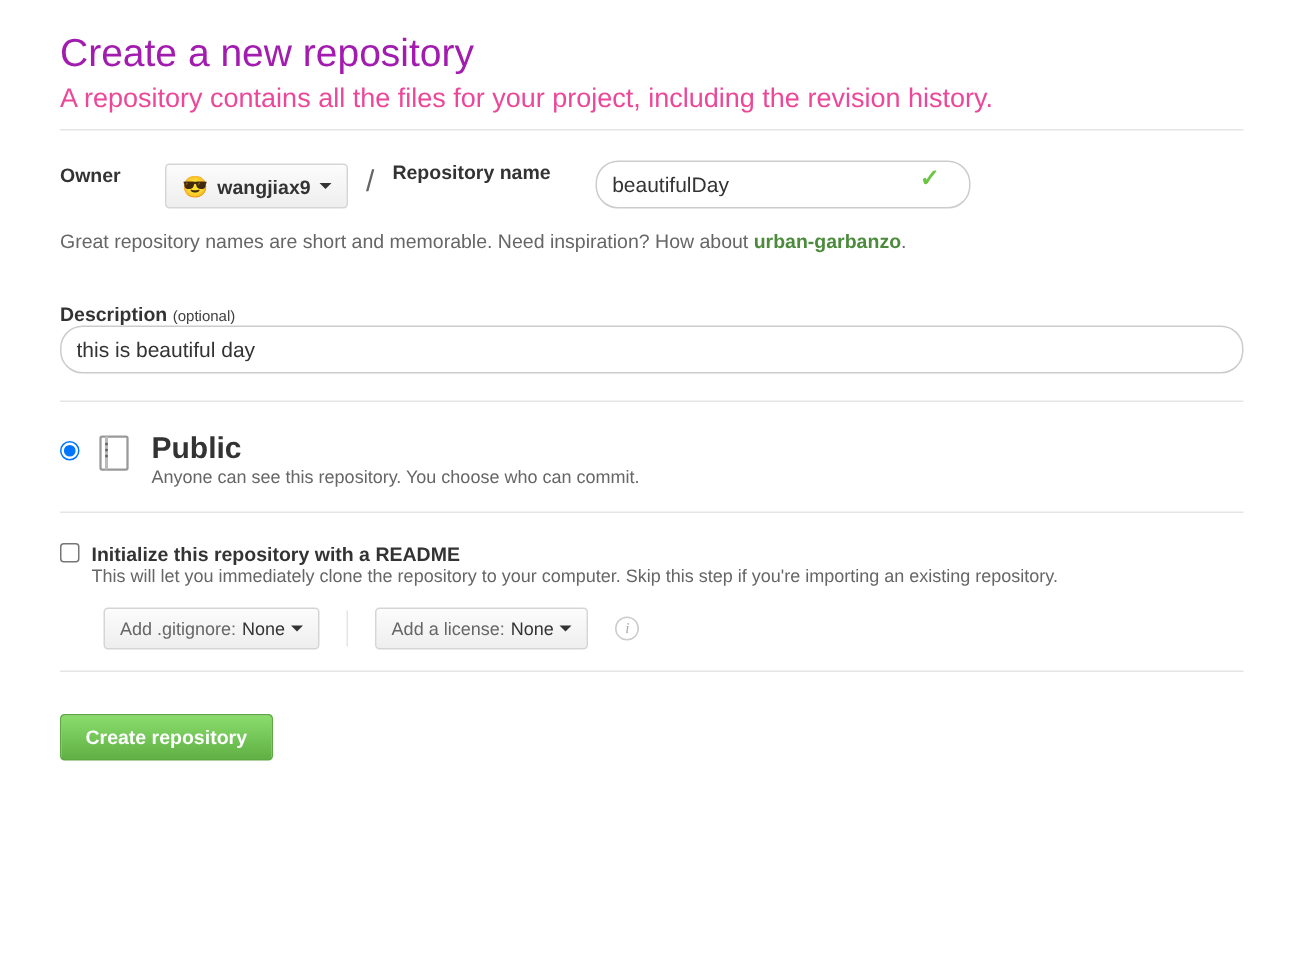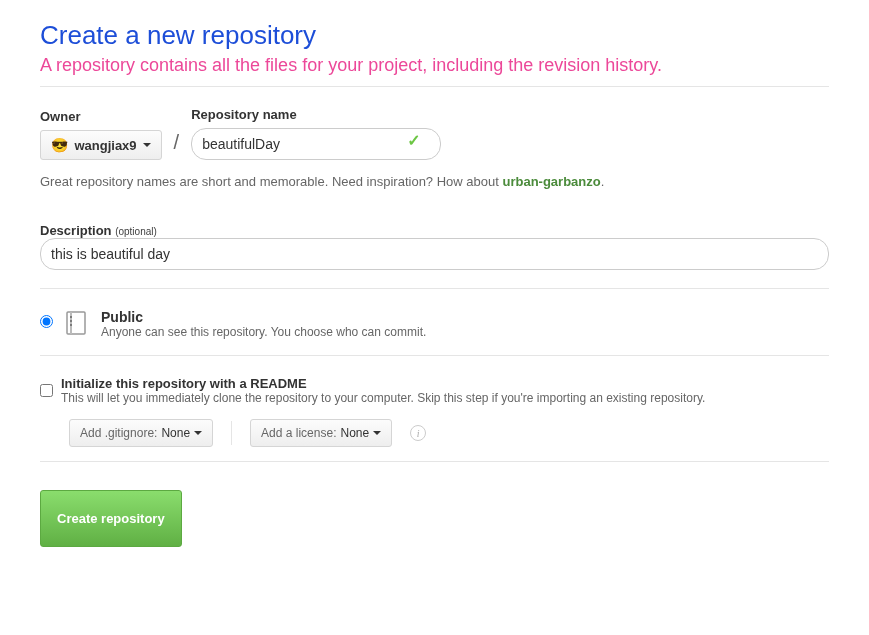--- a/index.html
+++ b/index.html
@@ -7,40 +7,40 @@
       font-family: -apple-system, BlinkMacSystemFont, "Segoe UI", Helvetica, Arial, sans-serif;
       font-size: 14px;
       color: #333;
       background: #fff;
       padding: 20px 40px;
       width: 869px;
     }
     h1 {
       font-size: 26px;
       font-weight: 400;
-      color: #1d4ed8;
+      color: #a21caf;
       margin-bottom: 4px;
     }
     .subtitle {
       color: #ec4899;
       font-size: 18px;
       margin-bottom: 10px;
     }
     hr.divider {
       border: none;
       border-top: 1px solid #e5e5e5;
       margin: 10px 0 20px 0;
     }
     .form-row {
       display: flex;
       align-items: flex-end;
       gap: 10px;
       margin-bottom: 14px;
     }
-    .field-group { display: flex; flex-direction: column; }
+    .field-group { display: flex; flex-direction: row; gap: 30px; }
     .field-label {
       font-weight: 600;
       font-size: 13px;
       margin-bottom: 6px;
       color: #333;
     }
     .optional { font-weight: 400; color: #404040; font-size: 10px; }
     .dropdown-btn {
       display: inline-flex;
       align-items: center;
@@ -96,23 +96,23 @@
     }
     .desc-section { margin-bottom: 18px; }
     .visibility-option {
       display: flex;
       align-items: flex-start;
       gap: 10px;
       margin-bottom: 16px;
     }
     .radio { margin-top: 6px; }
     .vis-icon { width: 28px; height: 28px; flex-shrink: 0; }
-    .vis-text .vis-title { font-weight: 600; font-size: 14px; }
+    .vis-text .vis-title { font-weight: 600; font-size: 20px; }
     .vis-text .vis-desc { color: #666; font-size: 12px; }
-    .readme-row { margin: 8px 0 4px 0; display: flex; align-items: center; gap: 8px; }
+    .readme-row { margin: 8px 0 4px 0; display: flex; align-items: flex-start; gap: 8px; }
     .readme-text .readme-title { font-weight: 600; font-size: 13px; }
     .readme-text .readme-desc { color: #666; font-size: 12px; }
     .selector-row {
       display: flex;
       align-items: center;
       gap: 18px;
       margin: 14px 0;
       padding-left: 29px;
     }
     .selector-btn {
@@ -140,21 +140,21 @@
       justify-content: center;
       font-style: italic;
       font-family: Georgia, serif;
     }
     .create-btn {
       background: linear-gradient(#8add6d, #60b044);
       border: 1px solid #5ca941;
       color: #fff;
       font-weight: 600;
       font-size: 13px;
-      padding: 20px 16px;
+      padding: 7px 16px;
       border-radius: 3px;
       cursor: pointer;
       margin-top: 8px;
     }
     .watermark {
       position: absolute;
       right: 18px;
       bottom: 14px;
       text-align: right;
       color: #bbb;

